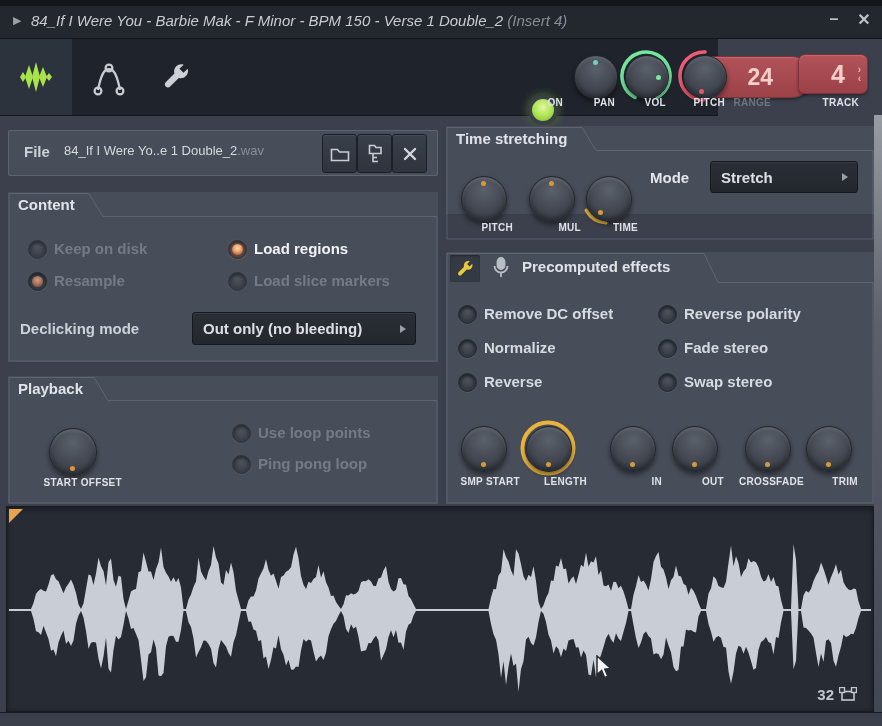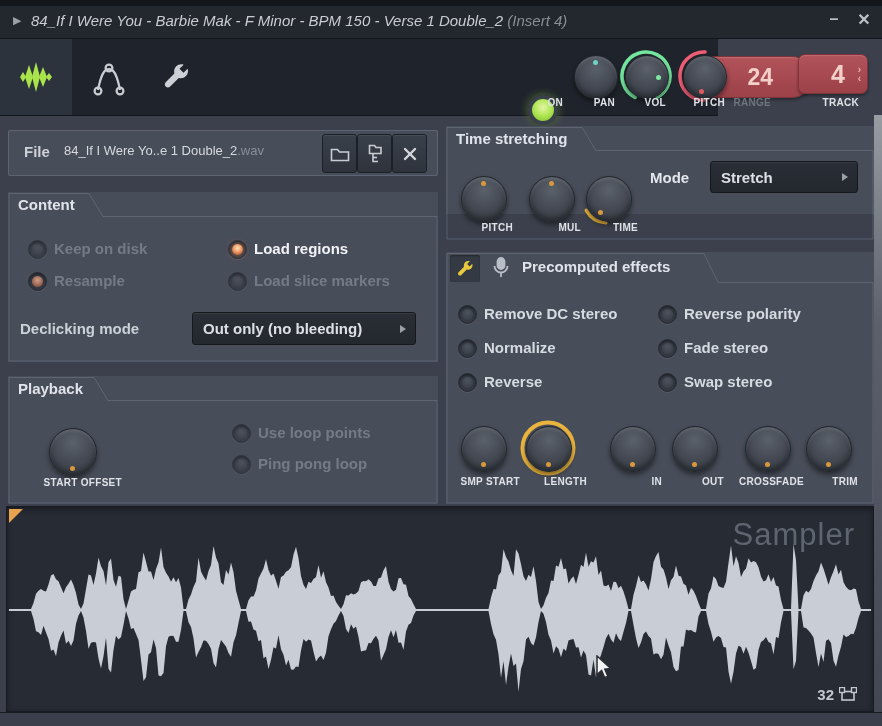--- a/index.html
+++ b/index.html
@@ -279,21 +279,21 @@
         <g fill="none" stroke="#b9bec6" stroke-width="1.8">
           <rect x="7.5" y="2" width="7" height="11" rx="3.5" fill="#b9bec6"></rect>
           <path d="M4.5 10 a6.5 6.5 0 0 0 13 0"></path>
           <path d="M11 17 v4"></path>
         </g>
       </svg>
     </div>
     <span class="gtab" style="left:76px;top:6px;">Precomputed effects</span>
 
     <span class="radio" style="left:12px;top:53px;"></span>
-    <span class="rlabel" style="left:38px;top:53px;">Remove DC stereo</span>
+    <span class="rlabel" style="left:38px;top:53px;">Remove DC offset</span>
     <span class="radio" style="left:212px;top:53px;"></span>
     <span class="rlabel" style="left:238px;top:53px;">Reverse polarity</span>
 
     <span class="radio" style="left:12px;top:87px;"></span>
     <span class="rlabel" style="left:38px;top:87px;">Normalize</span>
     <span class="radio" style="left:212px;top:87px;"></span>
     <span class="rlabel" style="left:238px;top:87px;">Fade stereo</span>
 
     <span class="radio" style="left:12px;top:121px;"></span>
     <span class="rlabel" style="left:38px;top:121px;">Reverse</span>
@@ -329,21 +329,20 @@
     <span class="klabel" style="left:284px;top:224px;width:74px;">CROSSFADE</span>
     <span class="klabel" style="left:352px;top:224px;width:60px;">TRIM</span>
   </div>
 
   <div class="wavepanel">
     <svg id="wave-svg" width="866" height="204" style="position:absolute;left:0;top:0;">
         <rect x="2" y="102" width="862" height="2" fill="#c9ced6"></rect>
         <polygon points="4.0,102.0 6.5,102.0 9.0,102.0 11.5,102.0 14.0,102.0 16.5,102.0 19.0,102.0 21.5,102.0 24.0,102.0 26.5,95.9 29.0,86.8 31.5,83.7 34.0,81.9 36.5,83.8 39.0,84.4 41.5,77.6 44.0,68.6 46.5,67.0 49.0,72.3 51.5,74.3 54.0,80.2 56.5,86.2 59.0,80.3 61.5,76.8 64.0,72.6 66.5,77.9 69.0,86.0 71.5,97.6 74.0,102.0 76.5,96.5 79.0,81.9 81.5,67.5 84.0,68.5 86.5,78.0 89.0,66.5 91.5,50.5 94.0,59.2 96.5,64.0 99.0,78.2 101.5,55.3 104.0,51.5 106.5,72.9 109.0,79.8 111.5,68.8 114.0,69.7 116.5,91.9 119.0,102.0 121.5,93.6 124.0,84.5 126.5,82.8 129.0,82.1 131.5,65.2 134.0,64.1 136.5,45.4 139.0,54.7 141.5,64.4 144.0,64.4 146.5,73.0 149.0,61.9 151.5,55.5 154.0,40.5 156.5,60.0 159.0,65.8 161.5,69.5 164.0,74.7 166.5,70.3 169.0,75.2 171.5,71.1 174.0,80.6 176.5,102.0 179.0,102.0 181.5,92.4 184.0,87.5 186.5,79.8 189.0,74.6 191.5,50.5 194.0,64.5 196.5,69.5 199.0,73.5 201.5,64.0 204.0,58.0 206.5,39.0 209.0,50.4 211.5,56.4 214.0,75.3 216.5,78.1 219.0,63.0 221.5,67.4 224.0,55.4 226.5,65.0 229.0,83.7 231.5,93.0 234.0,102.0 236.5,102.0 239.0,102.0 241.5,93.2 244.0,89.6 246.5,89.5 249.0,83.6 251.5,71.4 254.0,66.4 256.5,61.6 259.0,52.2 261.5,62.9 264.0,68.8 266.5,66.4 269.0,73.7 271.5,81.8 274.0,69.9 276.5,68.6 279.0,64.8 281.5,63.2 284.0,60.2 286.5,47.5 289.0,39.8 291.5,51.3 294.0,69.0 296.5,77.8 299.0,82.0 301.5,74.8 304.0,76.1 306.5,72.1 309.0,70.0 311.5,58.1 314.0,70.7 316.5,64.2 319.0,75.3 321.5,80.4 324.0,88.9 326.5,88.6 329.0,94.9 331.5,98.8 334.0,102.0 336.5,97.3 339.0,88.3 341.5,88.5 344.0,86.3 346.5,87.5 349.0,86.5 351.5,84.0 354.0,75.2 356.5,74.1 359.0,74.3 361.5,72.3 364.0,74.4 366.5,78.9 369.0,79.0 371.5,71.4 374.0,70.6 376.5,63.3 379.0,58.9 381.5,74.8 384.0,82.0 386.5,84.4 389.0,82.7 391.5,71.3 394.0,70.9 396.5,77.3 399.0,77.8 401.5,89.1 404.0,92.1 406.5,97.3 409.0,102.0 411.5,102.0 414.0,102.0 416.5,102.0 419.0,102.0 421.5,102.0 424.0,102.0 426.5,102.0 429.0,102.0 431.5,102.0 434.0,102.0 436.5,102.0 439.0,102.0 441.5,102.0 444.0,102.0 446.5,102.0 449.0,102.0 451.5,102.0 454.0,102.0 456.5,102.0 459.0,102.0 461.5,102.0 464.0,102.0 466.5,102.0 469.0,102.0 471.5,102.0 474.0,102.0 476.5,102.0 479.0,102.0 481.5,102.0 484.0,90.4 486.5,81.9 489.0,82.3 491.5,68.6 494.0,65.0 496.5,42.2 499.0,50.0 501.5,54.4 504.0,63.3 506.5,68.9 509.0,42.2 511.5,46.6 514.0,57.2 516.5,69.3 519.0,74.0 521.5,67.8 524.0,70.1 526.5,59.2 529.0,74.0 531.5,95.1 534.0,102.0 536.5,98.2 539.0,90.8 541.5,86.1 544.0,73.4 546.5,74.0 549.0,58.4 551.5,59.7 554.0,51.1 556.5,62.3 559.0,61.5 561.5,76.5 564.0,72.0 566.5,69.3 569.0,76.9 571.5,67.7 574.0,57.8 576.5,59.9 579.0,45.6 581.5,59.7 584.0,54.3 586.5,55.4 589.0,49.3 591.5,68.1 594.0,63.6 596.5,78.6 599.0,79.3 601.5,77.6 604.0,83.9 606.5,74.8 609.0,75.1 611.5,81.2 614.0,78.8 616.5,84.5 619.0,92.6 621.5,102.0 624.0,102.0 626.5,87.7 629.0,79.0 631.5,68.2 634.0,75.0 636.5,73.6 639.0,77.5 641.5,83.6 644.0,72.3 646.5,55.1 649.0,48.9 651.5,45.1 654.0,59.8 656.5,62.4 659.0,70.5 661.5,82.0 664.0,73.3 666.5,69.9 669.0,58.6 671.5,68.7 674.0,69.6 676.5,76.8 679.0,78.5 681.5,87.8 684.0,80.8 686.5,83.8 689.0,88.9 691.5,96.1 694.0,102.0 696.5,102.0 699.0,102.0 701.5,86.6 704.0,81.5 706.5,69.2 709.0,72.1 711.5,78.9 714.0,80.3 716.5,81.0 719.0,74.7 721.5,56.1 724.0,38.5 726.5,59.2 729.0,49.2 731.5,56.1 734.0,70.0 736.5,64.4 739.0,61.4 741.5,51.2 744.0,55.4 746.5,53.9 749.0,55.3 751.5,60.2 754.0,69.4 756.5,74.6 759.0,73.3 761.5,67.3 764.0,74.9 766.5,70.0 769.0,78.5 771.5,79.4 774.0,92.9 776.5,102.0 779.0,102.0 781.5,102.0 784.0,102.0 786.5,36.9 789.0,53.0 791.5,102.0 794.0,102.0 796.5,88.2 799.0,83.8 801.5,85.6 804.0,81.9 806.5,73.9 809.0,68.4 811.5,64.2 814.0,55.6 816.5,61.7 819.0,69.5 821.5,77.8 824.0,70.3 826.5,64.2 829.0,57.3 831.5,67.5 834.0,62.7 836.5,75.3 839.0,79.8 841.5,82.4 844.0,83.3 846.5,81.4 849.0,82.3 851.5,94.4 854.0,102.0 856.5,102.0 859.0,102.0 861.5,102.0 861.5,104.0 859.0,104.0 856.5,104.0 854.0,104.0 851.5,111.1 849.0,120.7 846.5,127.2 844.0,126.8 841.5,128.9 839.0,129.9 836.5,127.6 834.0,139.7 831.5,148.4 829.0,159.8 826.5,153.8 824.0,135.9 821.5,132.3 819.0,133.7 816.5,154.9 814.0,146.6 811.5,160.1 809.0,146.1 806.5,130.5 804.0,126.5 801.5,123.6 799.0,121.0 796.5,120.4 794.0,104.0 791.5,104.0 789.0,153.8 786.5,162.2 784.0,104.0 781.5,104.0 779.0,104.0 776.5,104.0 774.0,115.4 771.5,131.0 769.0,130.1 766.5,147.5 764.0,136.2 761.5,134.9 759.0,129.9 756.5,133.2 754.0,135.0 751.5,142.7 749.0,161.0 746.5,162.7 744.0,154.1 741.5,145.8 739.0,139.7 736.5,146.7 734.0,139.9 731.5,138.8 729.0,146.6 726.5,164.8 724.0,176.7 721.5,164.5 719.0,140.4 716.5,139.9 714.0,130.9 711.5,129.0 709.0,130.5 706.5,134.7 704.0,124.7 701.5,116.9 699.0,104.0 696.5,104.0 694.0,104.0 691.5,109.5 689.0,125.5 686.5,124.8 684.0,123.0 681.5,123.5 679.0,122.6 676.5,139.4 674.0,139.5 671.5,163.1 669.0,164.2 666.5,160.0 664.0,145.3 661.5,138.4 659.0,130.6 656.5,147.5 654.0,152.3 651.5,147.1 649.0,146.3 646.5,147.4 644.0,131.6 641.5,128.9 639.0,124.6 636.5,127.0 634.0,135.4 631.5,140.9 629.0,131.3 626.5,117.9 624.0,104.0 621.5,104.0 619.0,115.9 616.5,124.8 614.0,133.9 611.5,131.5 609.0,126.3 606.5,135.8 604.0,132.5 601.5,126.7 599.0,131.2 596.5,139.9 594.0,147.9 591.5,154.2 589.0,170.6 586.5,152.7 584.0,168.4 581.5,167.4 579.0,148.0 576.5,143.4 574.0,150.5 571.5,140.3 569.0,140.4 566.5,132.0 564.0,132.4 561.5,133.4 559.0,144.1 556.5,141.5 554.0,150.2 551.5,142.0 549.0,139.2 546.5,146.5 544.0,133.4 541.5,127.7 539.0,115.1 536.5,106.7 534.0,104.0 531.5,114.9 529.0,130.2 526.5,138.5 524.0,136.0 521.5,129.8 519.0,132.6 516.5,154.2 514.0,162.0 511.5,184.8 509.0,156.6 506.5,159.1 504.0,146.6 501.5,159.7 499.0,178.0 496.5,154.3 494.0,170.8 491.5,147.3 489.0,132.7 486.5,127.3 484.0,117.1 481.5,104.0 479.0,104.0 476.5,104.0 474.0,104.0 471.5,104.0 469.0,104.0 466.5,104.0 464.0,104.0 461.5,104.0 459.0,104.0 456.5,104.0 454.0,104.0 451.5,104.0 449.0,104.0 446.5,104.0 444.0,104.0 441.5,104.0 439.0,104.0 436.5,104.0 434.0,104.0 431.5,104.0 429.0,104.0 426.5,104.0 424.0,104.0 421.5,104.0 419.0,104.0 416.5,104.0 414.0,104.0 411.5,104.0 409.0,104.0 406.5,108.6 404.0,116.0 401.5,117.8 399.0,124.5 396.5,142.7 394.0,135.4 391.5,135.8 389.0,123.0 386.5,130.3 384.0,123.3 381.5,129.9 379.0,142.3 376.5,148.1 374.0,153.8 371.5,133.4 369.0,128.8 366.5,131.7 364.0,136.2 361.5,136.0 359.0,143.3 356.5,143.7 354.0,144.4 351.5,130.0 349.0,119.4 346.5,121.8 344.0,117.3 341.5,126.1 339.0,121.9 336.5,108.9 334.0,104.0 331.5,108.6 329.0,113.9 326.5,116.8 324.0,122.3 321.5,129.2 319.0,145.7 316.5,152.9 314.0,148.5 311.5,150.8 309.0,154.5 306.5,144.8 304.0,133.5 301.5,132.5 299.0,134.8 296.5,132.0 294.0,143.5 291.5,159.9 289.0,159.5 286.5,162.8 284.0,162.4 281.5,152.8 279.0,158.6 276.5,147.8 274.0,142.3 271.5,128.2 269.0,141.6 266.5,140.2 264.0,153.0 261.5,161.9 259.0,149.5 256.5,151.2 254.0,133.0 251.5,134.3 249.0,123.7 246.5,122.5 244.0,114.6 241.5,114.7 239.0,104.0 236.5,104.0 234.0,104.0 231.5,115.9 229.0,128.2 226.5,135.2 224.0,149.7 221.5,146.0 219.0,139.5 216.5,136.2 214.0,133.1 211.5,141.9 209.0,160.4 206.5,156.1 204.0,141.8 201.5,136.9 199.0,133.8 196.5,133.5 194.0,140.3 191.5,145.1 189.0,150.5 186.5,131.4 184.0,120.1 181.5,115.3 179.0,104.0 176.5,104.0 174.0,122.9 171.5,134.7 169.0,134.8 166.5,129.1 164.0,128.8 161.5,129.7 159.0,139.2 156.5,166.1 154.0,169.2 151.5,168.5 149.0,141.1 146.5,132.4 144.0,145.3 141.5,147.4 139.0,170.3 136.5,174.1 134.0,152.8 131.5,132.9 129.0,127.0 126.5,121.1 124.0,122.1 121.5,111.6 119.0,104.0 116.5,117.7 114.0,130.1 111.5,132.4 109.0,128.7 106.5,143.0 104.0,165.4 101.5,161.8 99.0,130.8 96.5,149.2 94.0,161.4 91.5,151.4 89.0,135.4 86.5,135.1 84.0,135.7 81.5,141.7 79.0,124.1 76.5,110.6 74.0,104.0 71.5,108.6 69.0,116.8 66.5,133.5 64.0,138.9 61.5,133.8 59.0,136.7 56.5,123.5 54.0,128.7 51.5,135.5 49.0,149.2 46.5,142.4 44.0,143.7 41.5,132.0 39.0,125.4 36.5,118.8 34.0,127.9 31.5,125.3 29.0,124.2 26.5,112.0 24.0,104.0 21.5,104.0 19.0,104.0 16.5,104.0 14.0,104.0 11.5,104.0 9.0,104.0 6.5,104.0 4.0,104.0" fill="#c9ced6"></polygon>
       </svg>
     <div class="corner"></div>
-    <span class="watermark">Sampler</span>
     <div class="declick">
       <span>32</span>
       <svg width="18" height="15" viewBox="0 0 18 15">
         <rect x="3" y="4.5" width="12" height="8.5" fill="none" stroke="#c3c8cf" stroke-width="1.6"></rect>
         <rect x="0.5" y="0.5" width="5" height="5" fill="#272b34" stroke="#c3c8cf" stroke-width="1.4"></rect>
         <rect x="12.5" y="0.5" width="5" height="5" fill="#272b34" stroke="#c3c8cf" stroke-width="1.4"></rect>
       </svg>
     </div>
     <svg class="cursor" width="22" height="24" viewBox="0 0 22 24">
       <path d="M4 1 L4 19.5 L8.6 15.4 L11.6 22.6 L14.8 21.2 L11.8 14.2 L18 13.6 Z" fill="#f2f3f5" stroke="#2a2d33" stroke-width="1.5"></path>

